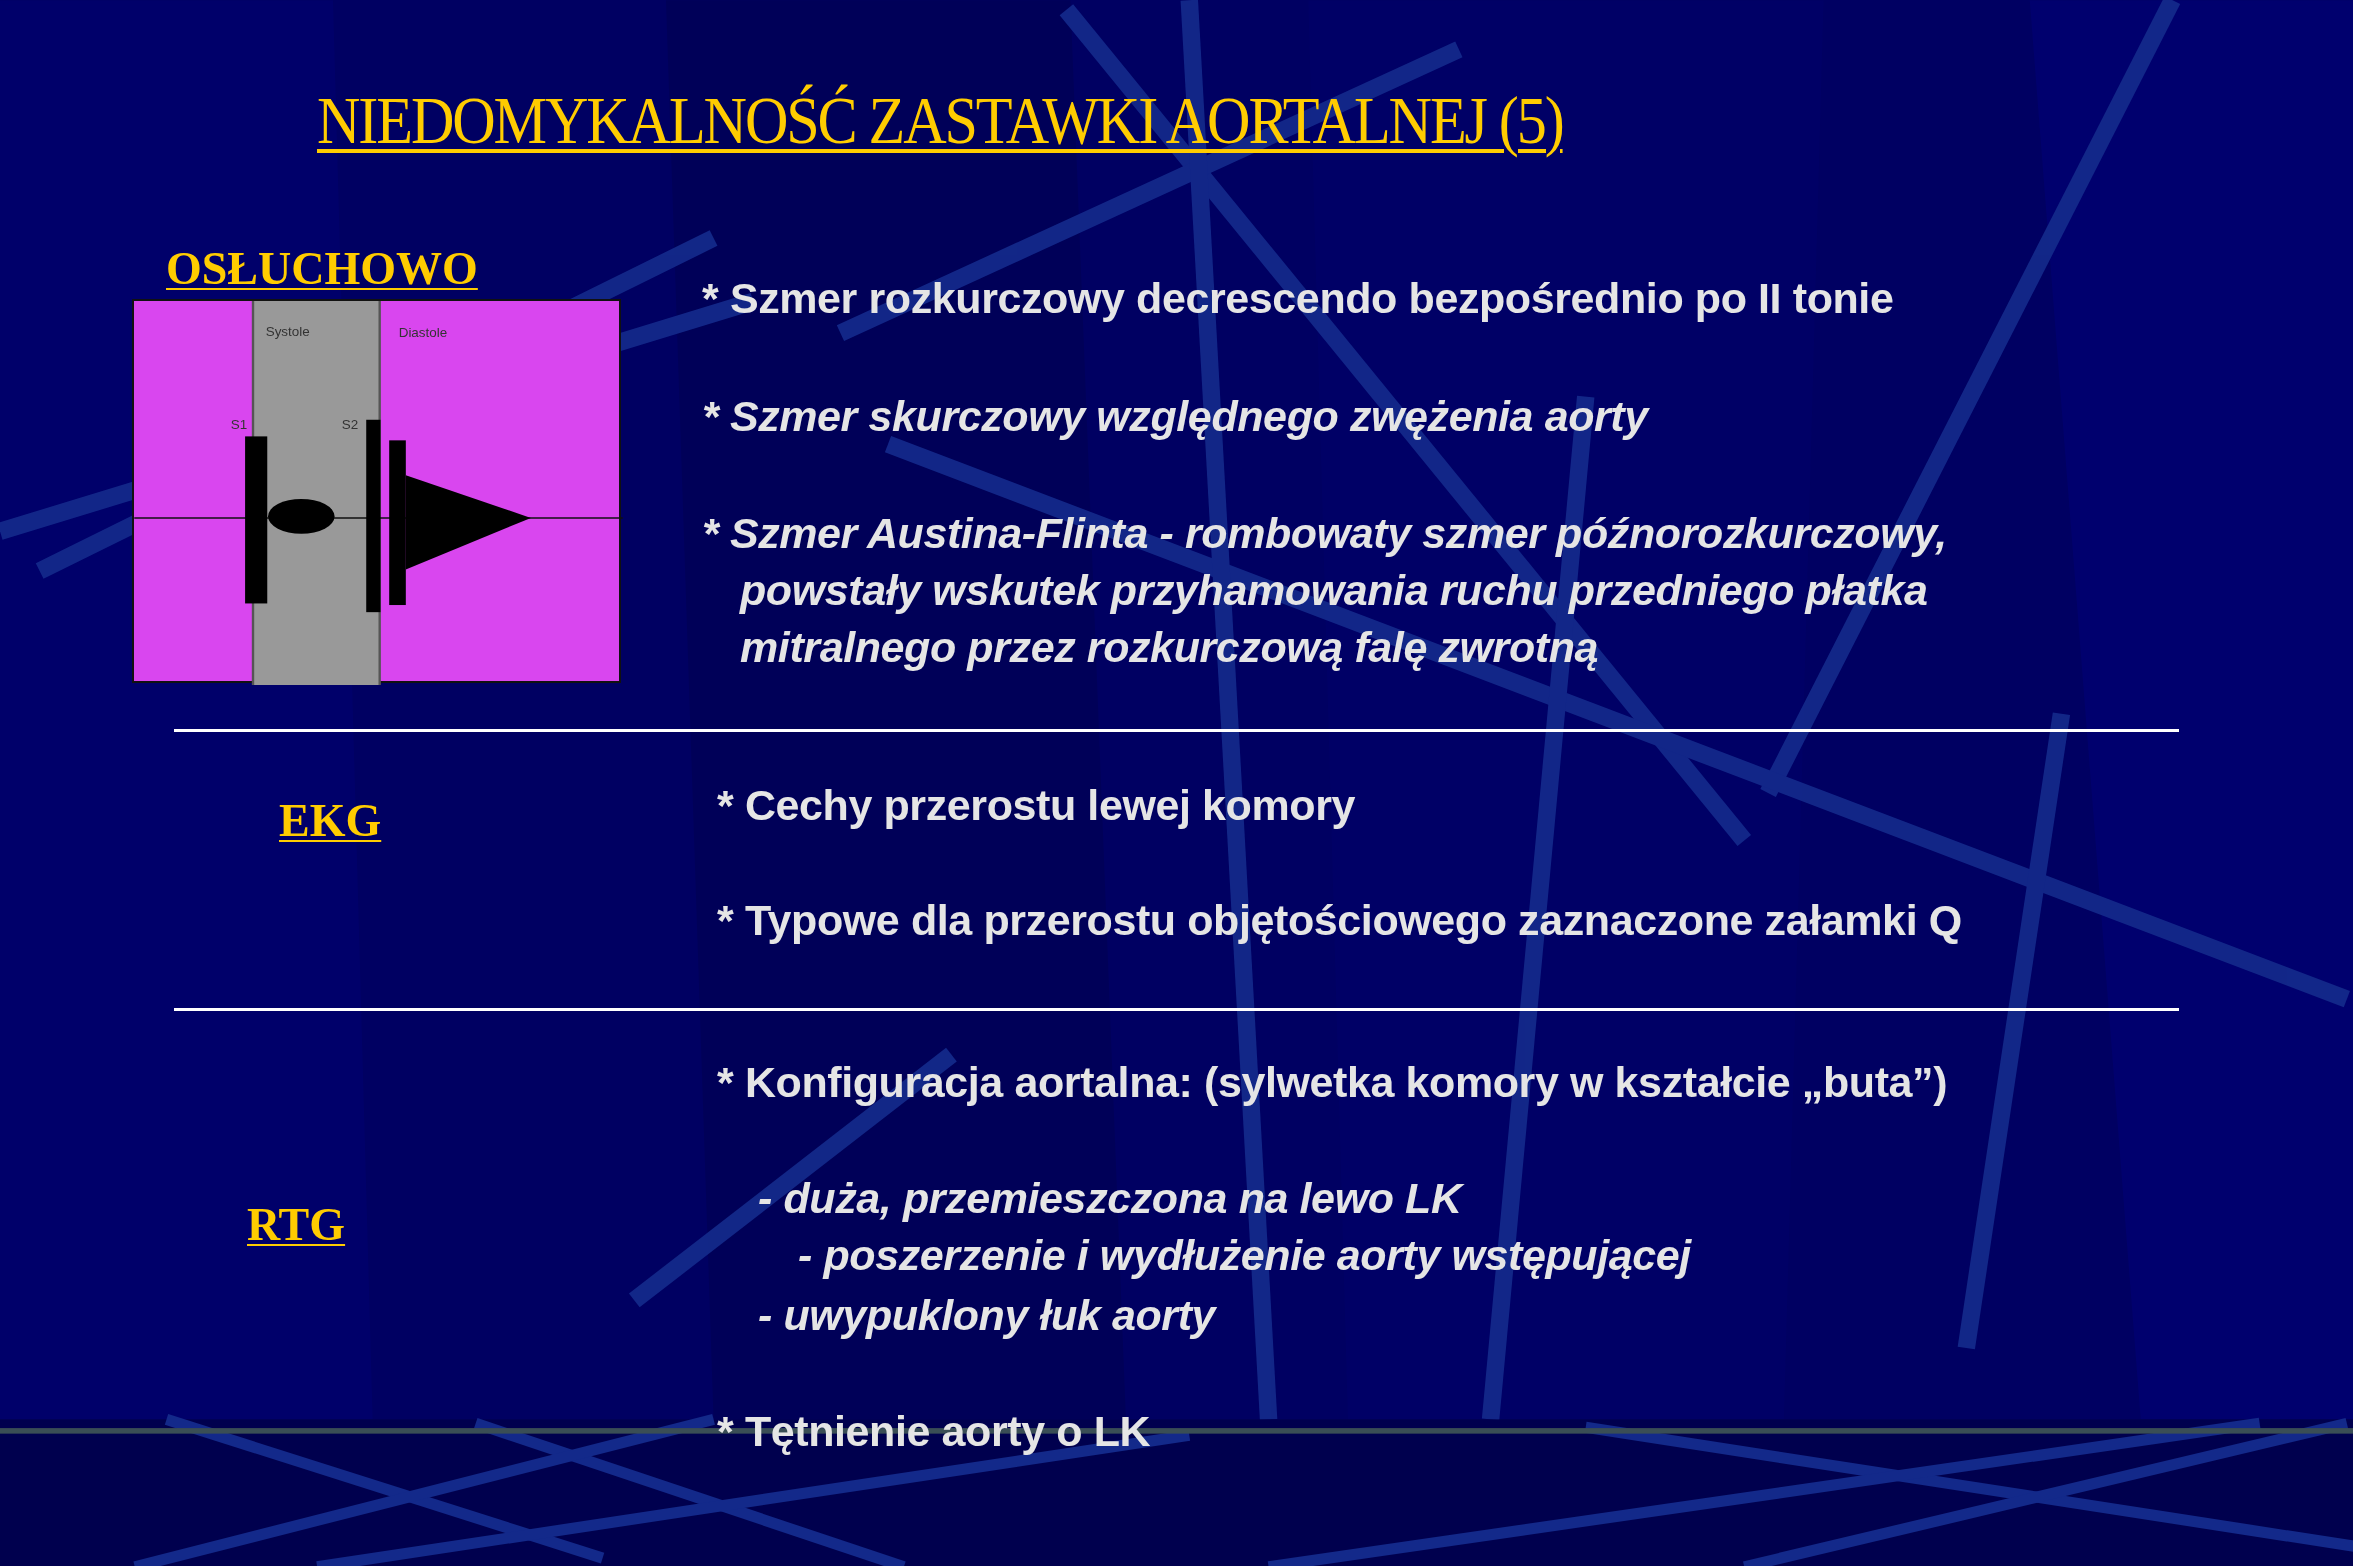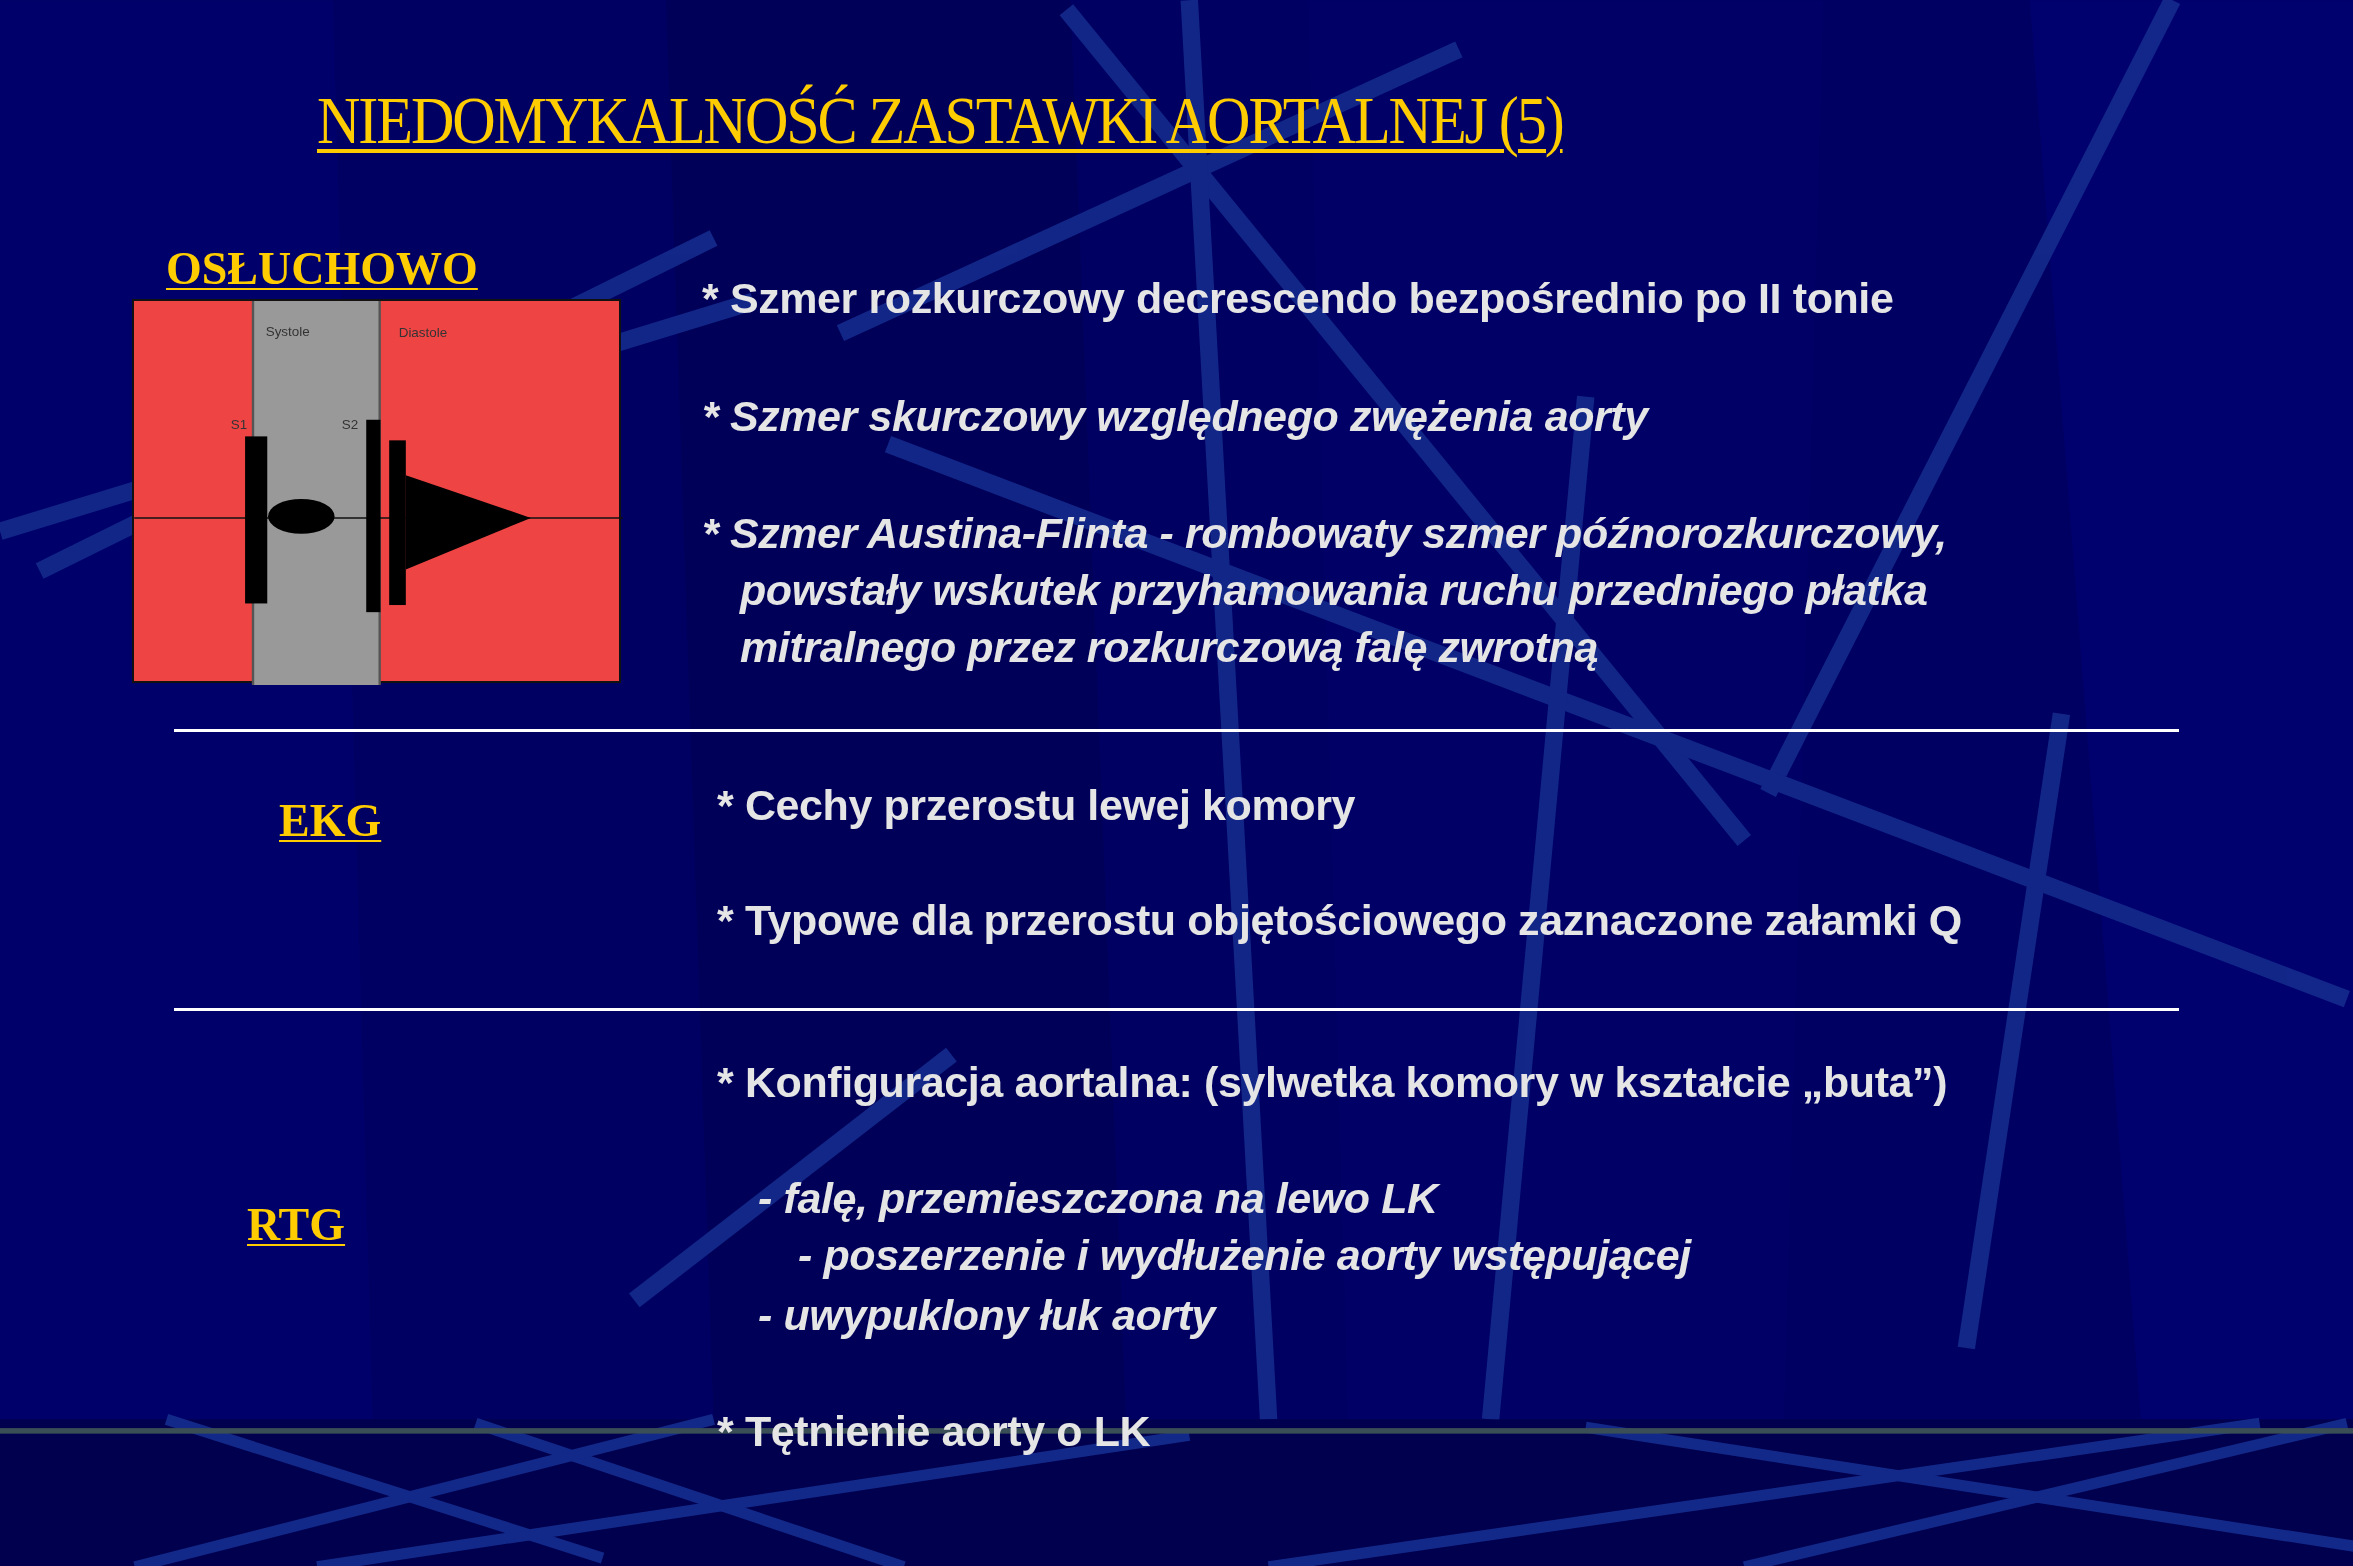--- a/index.html
+++ b/index.html
@@ -3,21 +3,21 @@
 <meta charset="utf-8">
 <style>
   html, body { margin: 0; padding: 0; }
   body { width: 2354px; height: 1567px; overflow: hidden; background: #000062; position: relative; font-family: "Liberation Sans", sans-serif; }
   .bg { position: absolute; left: 0; top: 0; width: 2354px; height: 1567px; }
   .title { position: absolute; left: 317px; top: 86px; font-family: "Liberation Serif", serif; font-size: 68px; color: #ffcc00; text-decoration: underline; text-decoration-thickness: 4px; text-underline-offset: 6.3px; white-space: nowrap; letter-spacing: -2.4px; transform: scaleX(0.885); transform-origin: left top; line-height: 1; }
   .section-label { position: absolute; font-family: "Liberation Serif", serif; font-size: 46px; color: #ffcc00; text-decoration: underline; text-decoration-thickness: 2.4px; text-underline-offset: 4px; line-height: 1; white-space: nowrap; font-weight: bold; }
   .line { position: absolute; font-weight: bold; color: #e5e5e5; font-size: 43px; line-height: 1; white-space: nowrap; letter-spacing: -0.4px; }
   .line.italic { font-style: italic; }
   .hr { position: absolute; left: 174px; width: 2005px; height: 3.2px; background: #ffffff; }
-  .diagram { position: absolute; left: 132px; top: 299px; width: 489px; height: 384px; background: #ef4444; border: 2.4px solid #111; box-sizing: border-box; }
+  .diagram { position: absolute; left: 132px; top: 299px; width: 489px; height: 384px; background: #d946ef; border: 2.4px solid #111; box-sizing: border-box; }
   .diagram svg { position: absolute; left: 0; top: 0; }
 </style>
 </head>
 <body>
 
 <svg class="bg" width="2354" height="1567" viewBox="0 0 2969 1976">
   <rect x="0" y="0" width="2969" height="1976" fill="#000062"></rect>
 
   <polygon points="0,0 420,0 470,1790 0,1790" fill="#00006a"></polygon>
   <polygon points="840,0 1350,0 1420,1790 900,1790" fill="#000058"></polygon>
@@ -81,17 +81,17 @@
 <div class="hr" style="top:729px;"></div>
 
 <div class="section-label" style="left:247px; top:798px;margin-left:32px;">EKG</div>
 <div class="line" style="left:717px; top:784px;">* Cechy przerostu lewej komory</div>
 <div class="line" style="left:717px; top:899px;">* Typowe dla przerostu objętościowego zaznaczone załamki Q</div>
 
 <div class="hr" style="top:1008px;"></div>
 
 <div class="section-label" style="left:247px; top:1202px;">RTG</div>
 <div class="line" style="left:717px; top:1061px;">* Konfiguracja aortalna:  (sylwetka komory w kształcie „buta”)</div>
-<div class="line italic" style="left:758px; top:1177px;">- falę, przemieszczona na lewo LK</div>
+<div class="line italic" style="left:758px; top:1177px;">- duża, przemieszczona na lewo LK</div>
 <div class="line italic" style="left:789px; top:1234px;margin-left:9px;">- poszerzenie i wydłużenie aorty wstępującej</div>
 <div class="line italic" style="left:758px; top:1294px;">- uwypuklony łuk aorty</div>
 <div class="line" style="left:717px; top:1410px;">* Tętnienie aorty o LK</div>
 
 
 </body></html>

